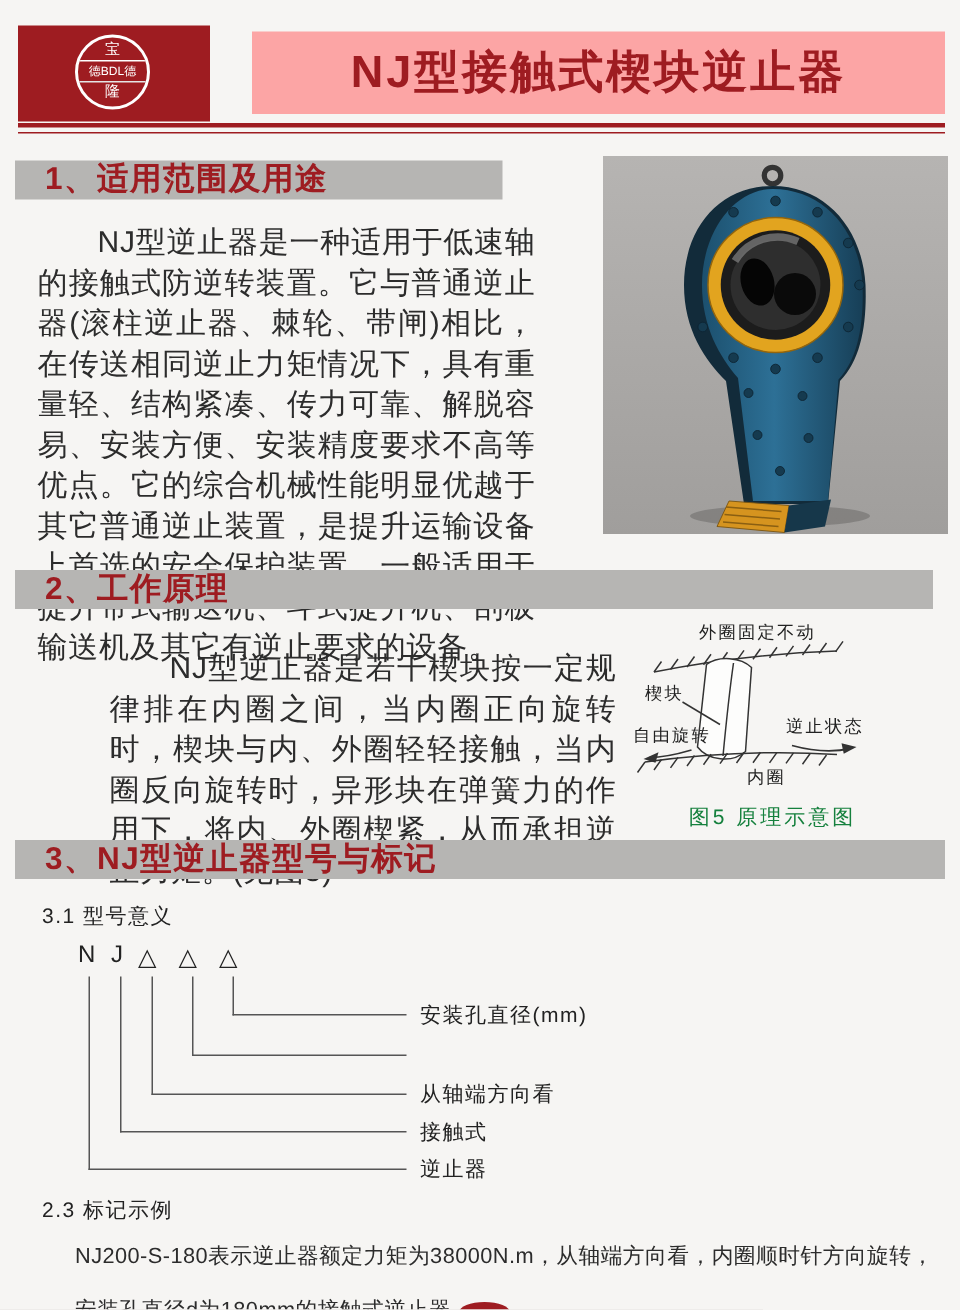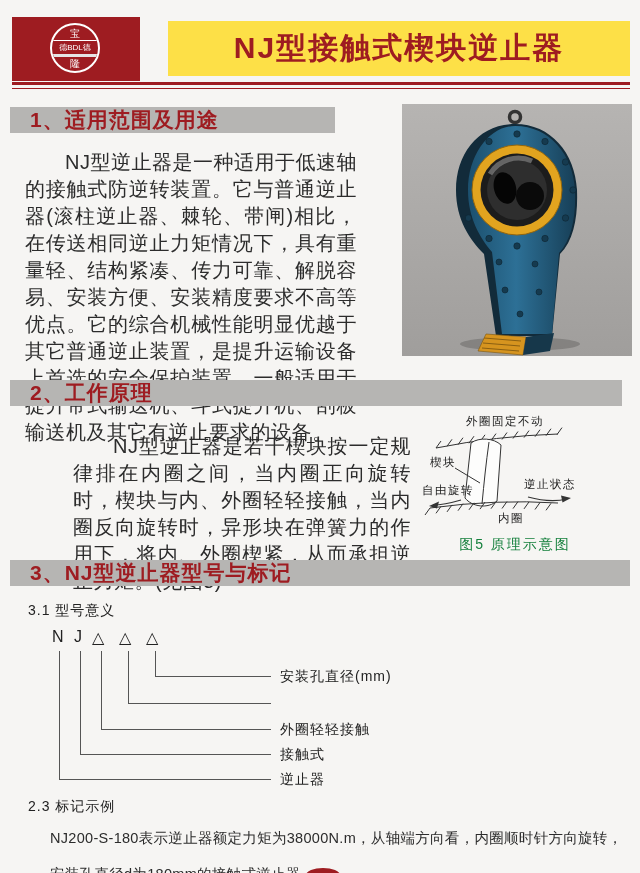--- a/index.html
+++ b/index.html
@@ -6,23 +6,23 @@
   .page{
     position:relative;width:640px;height:873px;margin:0 auto;
     background:#f6f5f3;overflow:hidden;
     font-family:"Liberation Sans","DejaVu Sans",sans-serif;
     color:#2e2e2e;
   }
   
   .logo-block{position:absolute;left:12px;top:17px;width:128px;height:64px;background:#9e1c21;}
   .logo-circle{position:absolute;left:38px;top:6px;width:50px;height:50px;border:2px solid #fff;border-radius:50%;box-sizing:border-box;color:#fff;text-align:center;overflow:hidden;}
   .logo-row1{font-size:10px;line-height:13px;margin-top:2px;}
-  .logo-row2{font-size:8px;line-height:13px;border-top:1px solid #fff;border-bottom:3px solid #e5e5e5;white-space:nowrap;}
+  .logo-row2{font-size:8px;line-height:13px;border-top:1px solid #fff;border-bottom:1px solid #e5e5e5;white-space:nowrap;}
   .logo-row3{font-size:10px;line-height:13px;}
-  .title-bar{position:absolute;left:168px;top:21px;width:462px;height:55px;background:#fde047;display:flex;align-items:center;justify-content:center;}
+  .title-bar{position:absolute;left:168px;top:21px;width:462px;height:55px;background:#fca5a5;display:flex;align-items:center;justify-content:center;}
   .title-bar .t{color:#9e1c21;font-size:30px;font-weight:bold;letter-spacing:2px;}
   .rule-thick{position:absolute;left:12px;top:82px;width:618px;height:3px;background:#9e1c21;}
   .rule-thin{position:absolute;left:12px;top:88px;width:618px;height:1px;background:#9e1c21;}
   
   .sec-bar{position:absolute;height:26px;background:#b6b5b3;color:#9e1c21;font-weight:bold;font-size:21px;line-height:26px;padding-left:20px;box-sizing:border-box;letter-spacing:1px;}
   .bar1{left:10px;top:107px;width:325px;}
   .bar2{left:10px;top:380px;width:612px;}
   .bar3{left:10px;top:560px;width:620px;}
   
   .para{position:absolute;font-size:20px;line-height:27px;text-align:justify;text-indent:2em;letter-spacing:0.5px;color:#2c2c2c;}
@@ -155,21 +155,21 @@
     <span class="msym ms1">J</span>
     <span class="msym ms2">△</span>
     <span class="msym ms3">△</span>
     <span class="msym ms4">△</span>
     <div class="conn c1"></div>
     <div class="conn c2"></div>
     <div class="conn c3"></div>
     <div class="conn c4"></div>
     <div class="conn c5"></div>
     <div class="mlabel l1">安装孔直径(mm)</div>
-    <div class="mlabel l3">外圈轻轻接触</div>
+    <div class="mlabel l3">从轴端方向看</div>
     <div class="mlabel l4">接触式</div>
     <div class="mlabel l5">逆止器</div>
   </div>
 
   <div class="subhead sub32">2.3 标记示例</div>
   <div class="example">NJ200-S-180表示逆止器额定力矩为38000N.m，从轴端方向看，内圈顺时针方向旋转，安装孔直径d为180mm的接触式逆止器。</div>
 
   <div class="page-badge"></div>
 
 </div>

